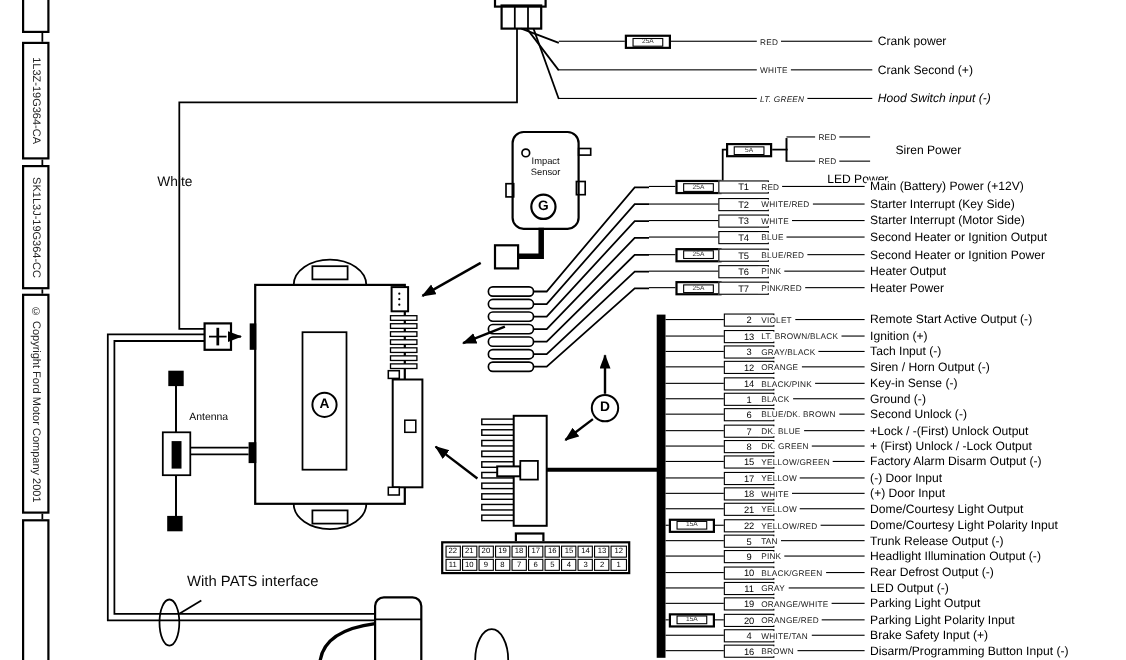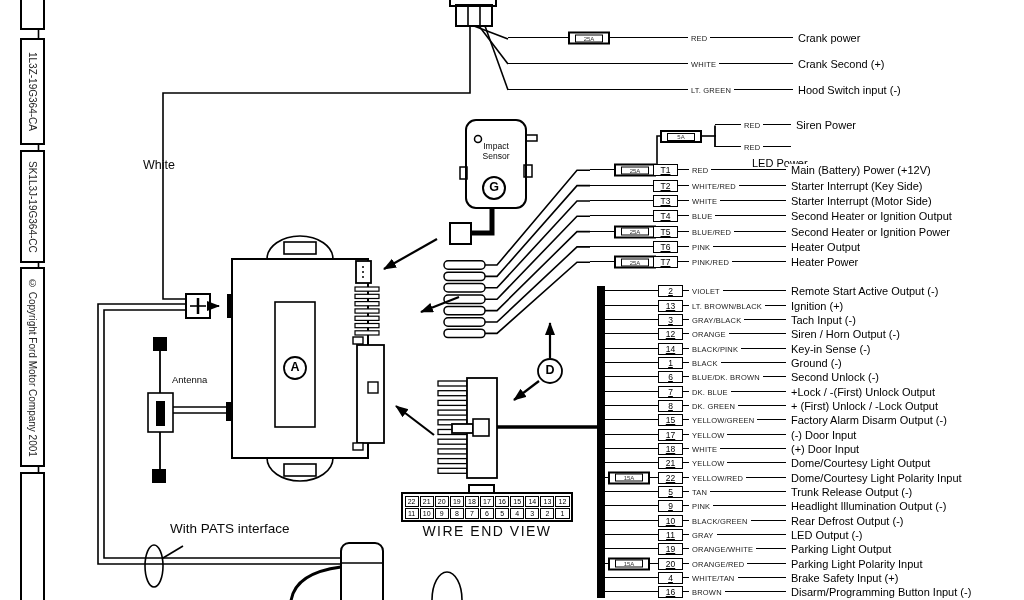--- a/index.html
+++ b/index.html
@@ -16,22 +16,22 @@
 
   .wrow { position:absolute; left:0; width:1024px; }
   .wline { position:absolute; top:50%; margin-top:-1px; border-top:1.6px solid #000; height:0; }
   .wrow span { position:absolute; top:50%; transform:translateY(-50%); background:#fff; }
 
   .fuse { position:absolute; width:42px; height:13px; border:2px solid #000; background:#fff;
           display:flex; align-items:center; justify-content:center; }
   .fuse b { display:block; width:28px; height:8px; border:1px solid #000; font-weight:400;
             font-size:6px; line-height:6px; text-align:center; overflow:hidden; color:#333; }
 
-  .pinbox { width:25px; height:12px; border:1.6px solid #000; font-size:8.5px;
-            display:flex; align-items:center; justify-content:center;text-decoration:underline; }
+  .pinbox { width:46px; height:12px; border:1.6px solid #000; font-size:8.5px;
+            display:flex; align-items:center; justify-content:center; }
   .wcolor { font-size:7.5px; letter-spacing:0.2px; padding:0 3px; color:#1a1a1a; }
   .wdesc  { font-size:11px; padding-left:3px; }
 
   .circle-letter { position:absolute; width:16px; text-align:center; font-weight:bold; font-size:12.5px; }
 
   #wev-tab { position:absolute; left:468px; top:484px; width:27px; height:12px; border:2px solid #000; background:#fff; }
   #wev-box { position:absolute; left:401px; top:492px; width:172px; height:30px; border:2px solid #000;
              background:#fff; padding:1px; display:flex; flex-direction:column; }
   .wev-row { display:flex; flex:1; }
   .wev-cell { flex:1; border:1px solid #000; margin:0.5px; font-size:7px; line-height:9px; text-align:center; background:#fff; }
@@ -202,21 +202,20 @@
       <span>© Copyright Ford Motor Company 2001</span>
     </div>
   <div class="side-box" style="top:472px;height:134px;">
       <span></span>
     </div>
 
   <div class="lab" id="lbl-white">White</div>
   <div class="lab" id="lbl-antenna">Antenna</div>
   <div class="lab" id="lbl-impact">Impact Sensor</div>
   <div class="lab" id="lbl-pats">With PATS interface</div>
-  <div class="lab" id="lbl-wev">WIRE END VIEW</div>
 
   <div class="circle-letter" style="left:287px;top:360px;">A</div>
   <div class="circle-letter" style="left:486px;top:180px;">G</div>
   <div class="circle-letter" style="left:542px;top:363px;">D</div>
 
   <div class="fuse" style="left:660px;top:130px;">
       <b>5A</b>
     </div>
 
   <div id="top-rows">
@@ -226,31 +225,31 @@
           <b>25A</b>
         </span>
         <span class="wcolor" style="left: 688px;">RED</span>
         <span class="wdesc" style="left: 795px;">Crank power</span>
       </div>
       <div class="wrow" style="top: 51px; height: 26px;">
         <i class="wline" style="left: 508px; width: 285px;"></i>
         <span class="wcolor" style="left: 688px;">WHITE</span>
         <span class="wdesc" style="left: 795px;">Crank Second (+)</span>
       </div>
-      <div class="wrow" style="top: 77px; height: 26px;">
+      <div class="wrow" style="top: 77px; height: 26px; font-style: italic;">
         <i class="wline" style="left: 508px; width: 285px;"></i>
         <span class="wcolor" style="left: 688px;">LT. GREEN</span>
         <span class="wdesc" style="left: 795px;">Hood Switch input (-)</span>
       </div>
     </div>
   <div id="acc-rows">
       <div class="wrow" style="top: 114.7px; height: 21.5px;">
         <i class="wline" style="left: 715px; width: 76px;"></i>
         <span class="wcolor" style="left: 741px;">RED</span>
-        <span class="wdesc" style="left: 793px;">Siren Power</span>
+        <span class="wdesc" style="left: 811px; margin-top: 12px;">Siren Power</span>
       </div>
       <div class="wrow" style="top: 136.2px; height: 21.5px;">
         <i class="wline" style="left: 715px; width: 76px;"></i>
         <span class="wcolor" style="left: 741px;">RED</span>
         <span class="wdesc" style="left: 749px; margin-top: 16px;">LED Power</span>
       </div>
     </div>
   <div id="t-rows">
       <div class="wrow" style="top: 162.6px; height: 15.33px;">
         <i class="wline" style="left: 590px; width: 196px;"></i>

